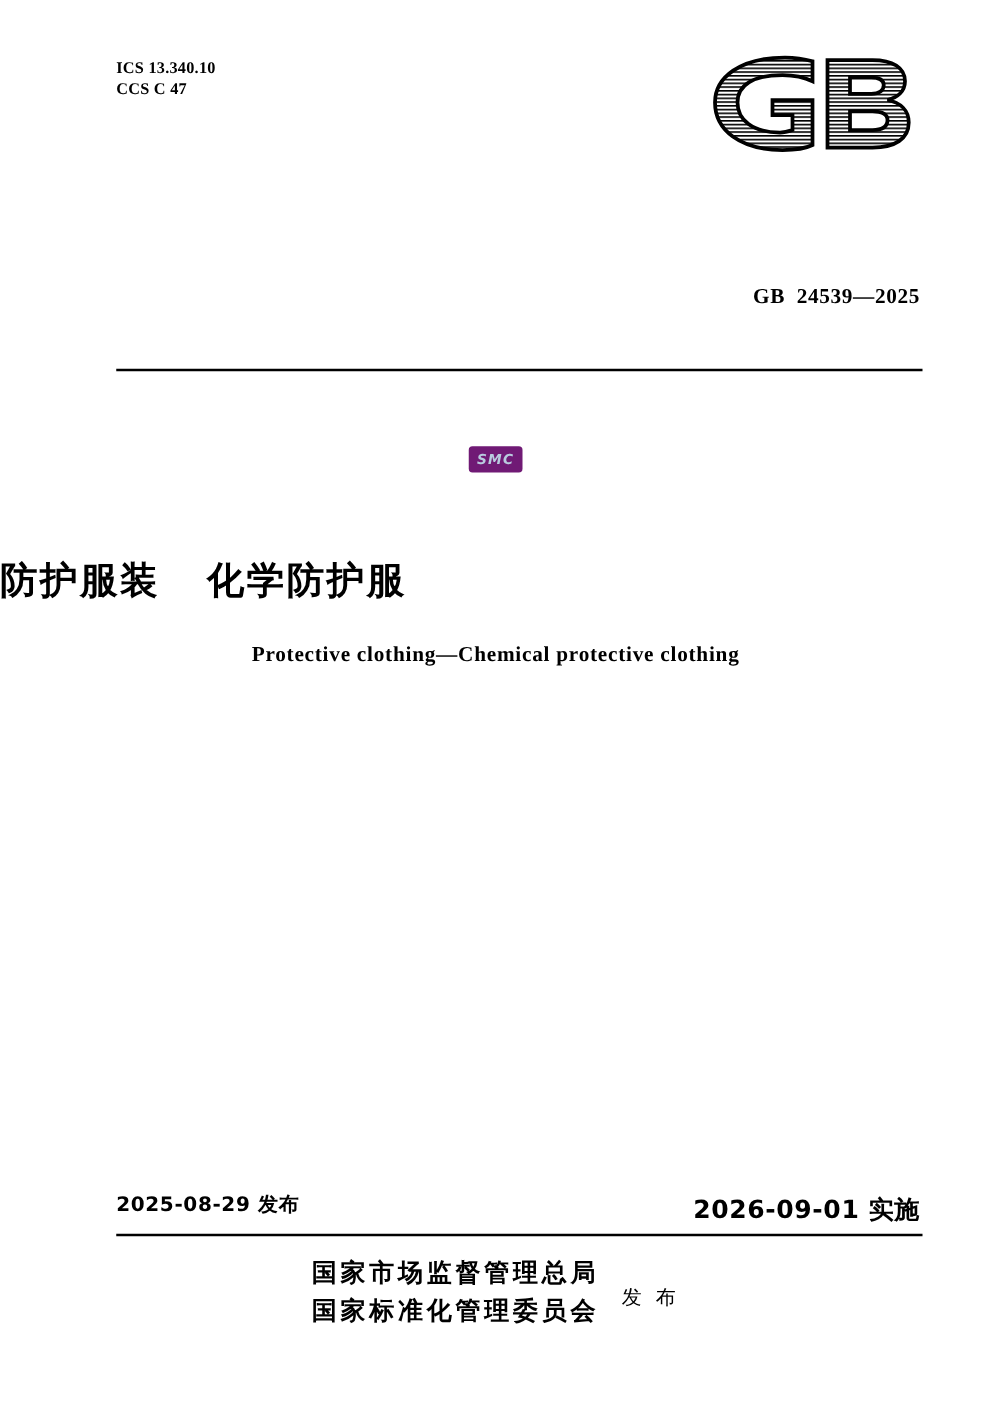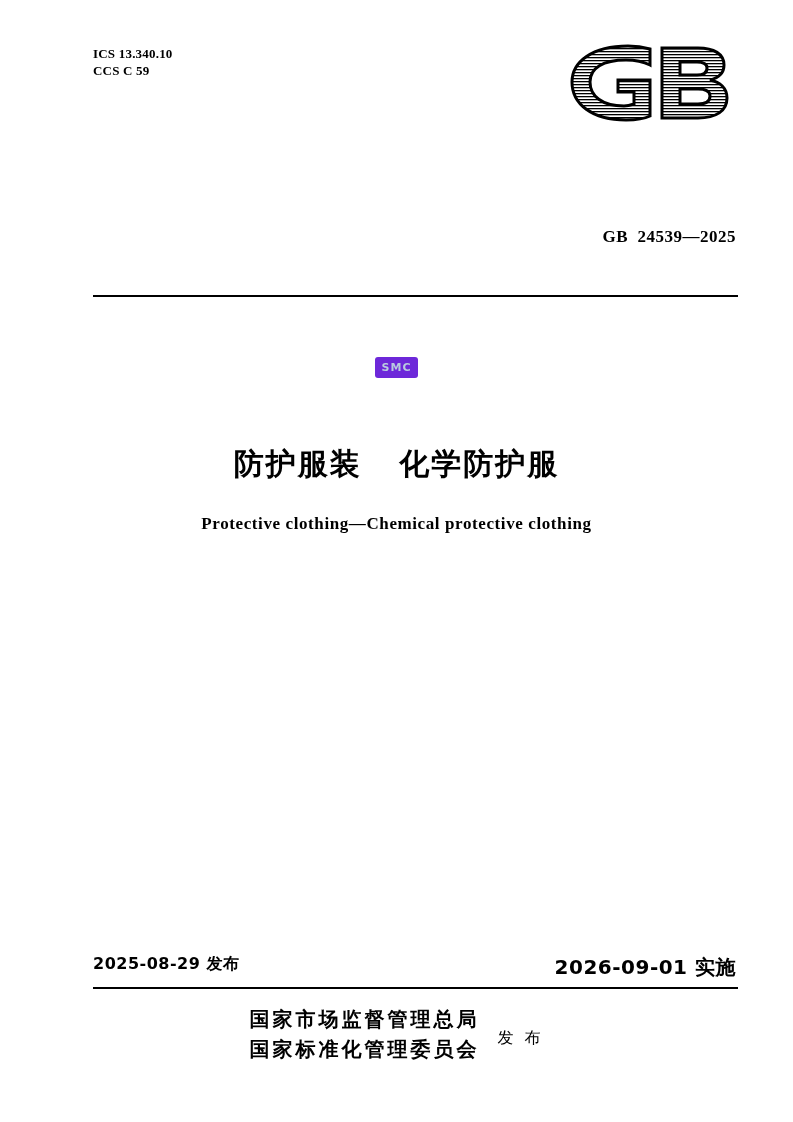--- a/index.html
+++ b/index.html
@@ -113,31 +113,32 @@
     font-family: "DejaVu Sans", sans-serif;
     font-size: 11px;
     font-weight: bold;
     color: #c3d4e5;
     letter-spacing: 1px;
   }
   .watermark .wm-box {
     display: inline-block;
     padding: 4px 7px;
     border-radius: 3px;
-    background: #6d28d9;
+    background: #701a75;
     color: #b9cbdf;
+    font-style: italic;
   }
 
   
   .doc-title {
     position: absolute;
     left: 0;
     top: 432px;
     width: 793px;
-    text-align: center;
+    text-align: left;
     font-family: "DejaVu Sans", sans-serif;
     font-weight: bold;
     font-size: 30px;
     letter-spacing: 2px;
     white-space: pre;
   }
   .doc-title-en {
     position: absolute;
     left: 0;
     top: 502px;
@@ -202,21 +203,21 @@
     padding-top: 8px;
   }
 </style>
 </head>
 <body>
 
 <div class="page">
 
   <div class="codes">
     <div><span>ICS</span> <span>13.340.10</span></div>
-    <div><span>CCS</span> <span>C 59</span></div>
+    <div><span>CCS</span> <span>C 47</span></div>
   </div>
 
   <div class="gb-logo">
     <svg width="180" height="92" viewBox="0 0 180 92" xmlns="http://www.w3.org/2000/svg">
       <defs>
         <pattern id="hatch" width="3" height="3" patternUnits="userSpaceOnUse" patternTransform="rotate(0)">
           <rect width="3" height="3" fill="#ffffff"></rect>
           <rect width="3" height="1.3" fill="#000000"></rect>
         </pattern>
       </defs>

